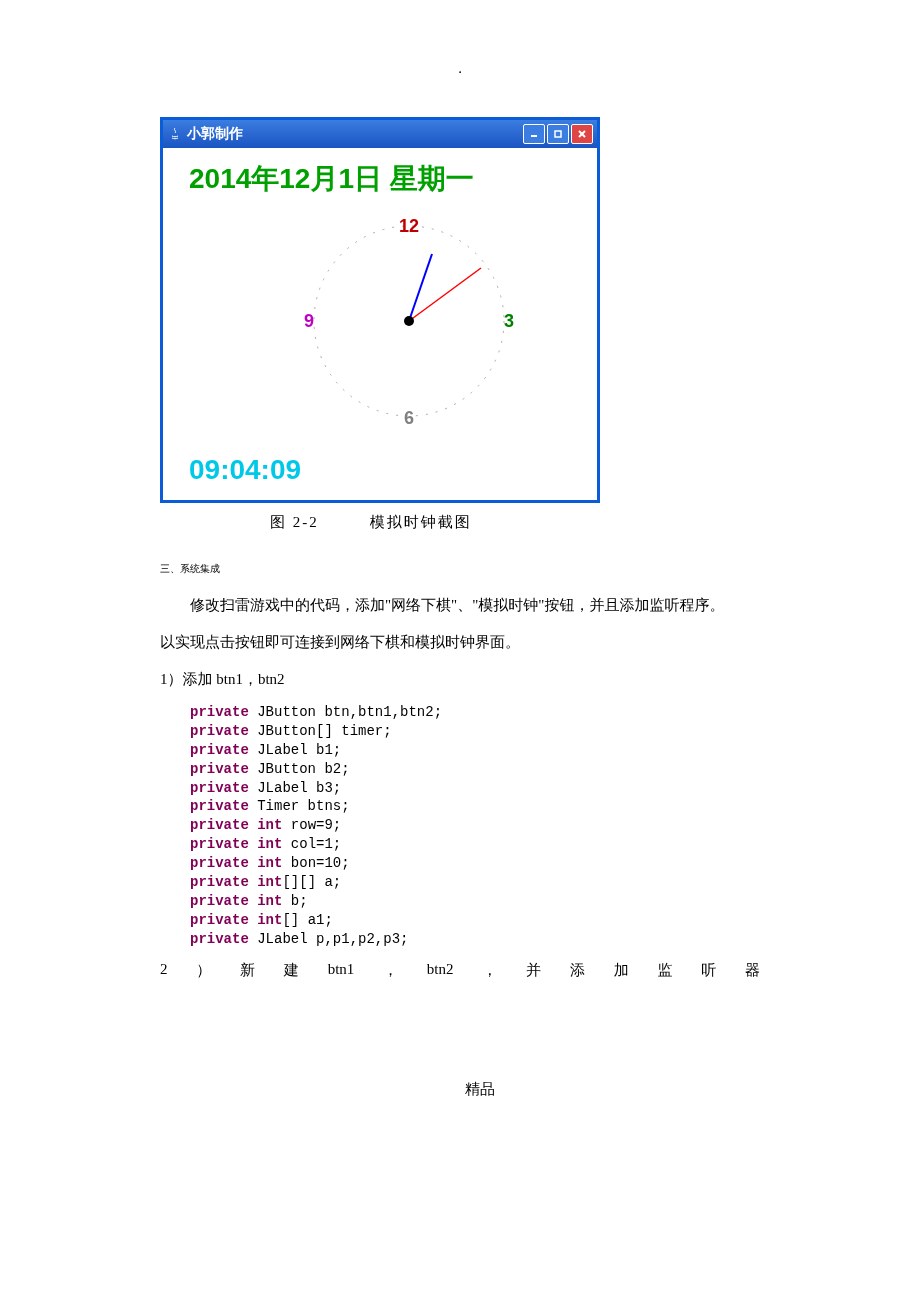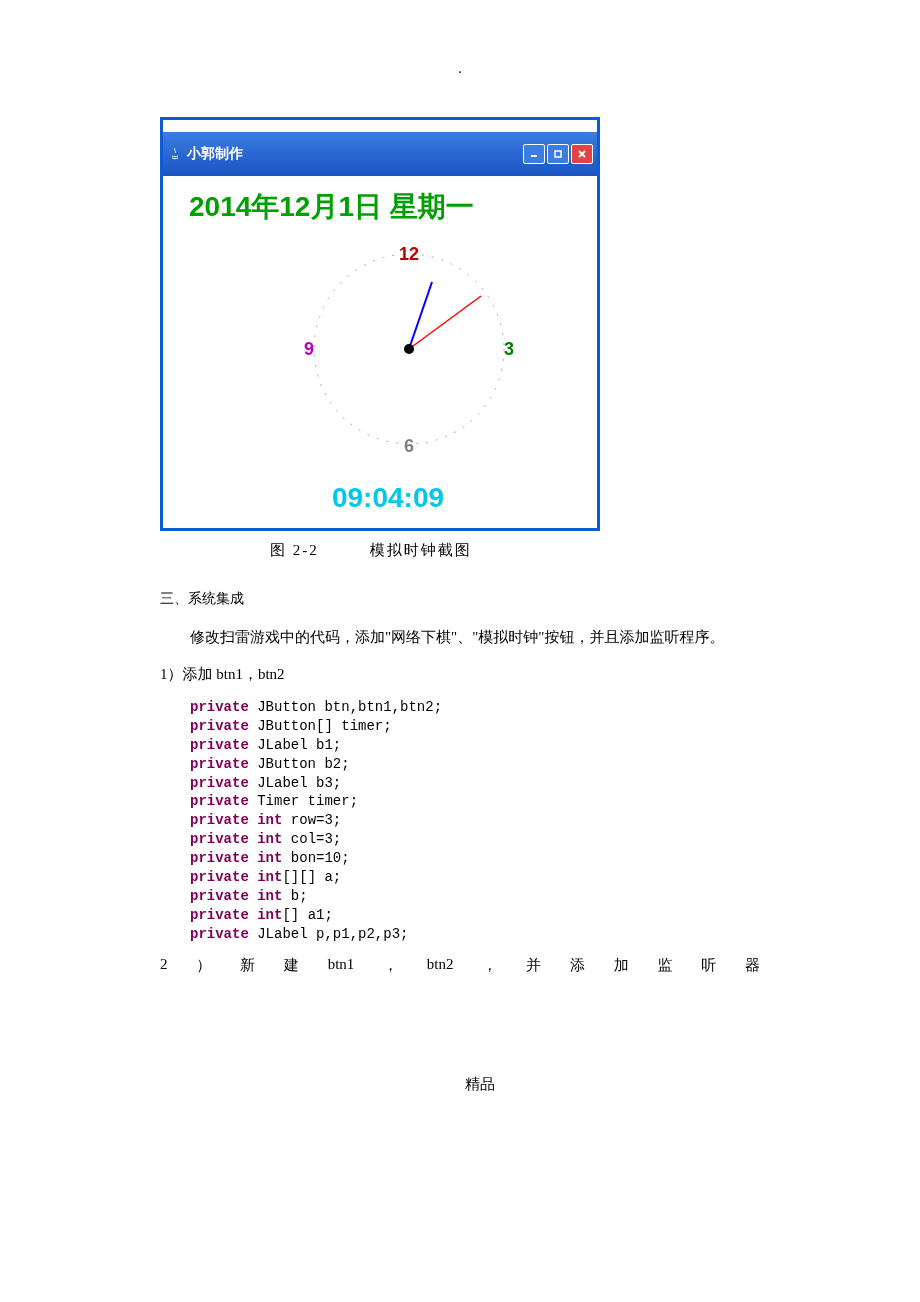--- a/index.html
+++ b/index.html
@@ -27,26 +27,25 @@
   }
   
   .clock-window {
     width: 440px;
     margin: 0 0 10px 0;
     border: 3px solid #0a5cd7;
     background: #fff;
     box-sizing: border-box;
   }
   .titlebar {
-    height: 44px;
+    height: 28px;
     background: linear-gradient(#3b7de0, #1a54c2);
     display: flex;
     align-items: center;
     padding: 0 4px;
-    margin-top: 12px;
   }
   .titlebar .app-icon {
     width: 16px;
     height: 16px;
     margin-right: 4px;
     display: flex;
     align-items: center;
     justify-content: center;
     color: #fff;
     font-size: 12px;
@@ -95,32 +94,31 @@
   }
   .clock-face-wrap svg {
     display: block;
     margin: 0 auto;
   }
   .digital-time {
     color: #00c8e8;
     font-family: Arial, sans-serif;
     font-weight: bold;
     font-size: 28px;
-    text-align: center;
     margin-top: 18px;
   }
   .figure-caption {
     font-family: "SimSun", serif;
     font-size: 15px;
     margin: 10px 0 30px 110px;
     letter-spacing: 2px;
   }
   .section-heading {
     font-family: "SimSun", serif;
-    font-size: 14px;
+    font-size: 10px;
     margin: 16px 0;
   }
   .para {
     font-family: "SimSun", serif;
     font-size: 15px;
     line-height: 1.8;
     margin: 10px 0;
   }
   .para.indent {
     text-indent: 2em;
@@ -214,31 +212,32 @@
 
         <div class="digital-time">09:04:09</div>
       </div>
     </div>
 
     <div class="figure-caption">图 2-2　　　模拟时钟截图</div>
 
     <div class="section-heading">三、系统集成</div>
 
     <div class="para indent">修改扫雷游戏中的代码，添加"网络下棋"、"模拟时钟"按钮，并且添加监听程序。</div>
+    <div class="para">以实现点击按钮即可连接到网络下棋和模拟时钟界面。</div>
 
     <div class="para">1）添加 btn1，btn2</div>
 
     <div class="code-block"><span class="kw">private</span><span> JButton btn,btn1,btn2;</span>
 <span class="kw">private</span><span> JButton[] timer;</span>
 <span class="kw">private</span><span> JLabel b1;</span>
 <span class="kw">private</span><span> JButton b2;</span>
 <span class="kw">private</span><span> JLabel b3;</span>
-<span class="kw">private</span><span> Timer timer;</span>
-<span class="kw">private</span><span> </span><span class="kw">int</span><span> row=3;</span>
-<span class="kw">private</span><span> </span><span class="kw">int</span><span> col=3;</span>
+<span class="kw">private</span><span> Timer btns;</span>
+<span class="kw">private</span><span> </span><span class="kw">int</span><span> row=9;</span>
+<span class="kw">private</span><span> </span><span class="kw">int</span><span> col=1;</span>
 <span class="kw">private</span><span> </span><span class="kw">int</span><span> bon=10;</span>
 <span class="kw">private</span><span> </span><span class="kw">int</span><span>[][] a;</span>
 <span class="kw">private</span><span> </span><span class="kw">int</span><span> b;</span>
 <span class="kw">private</span><span> </span><span class="kw">int</span><span>[] a1;</span>
 <span class="kw">private</span><span> JLabel p,p1,p2,p3;</span></div>
 
     <div class="justified-line">
       <span>2</span>
       <span>）</span>
       <span>新</span>

